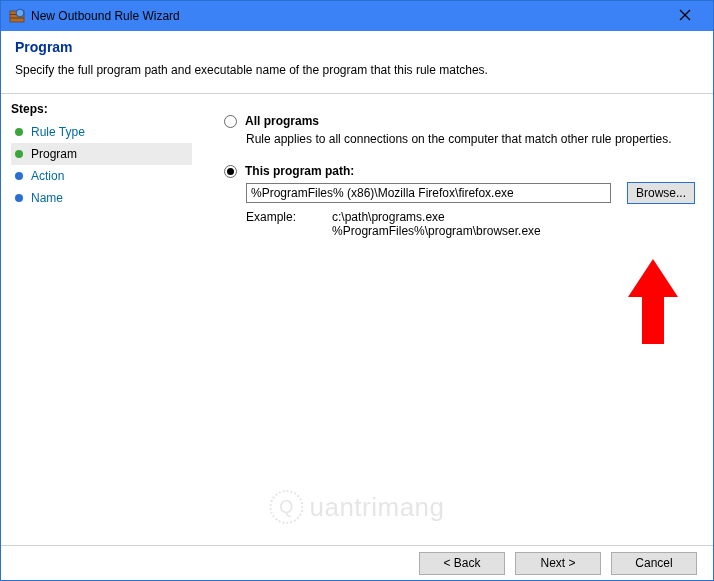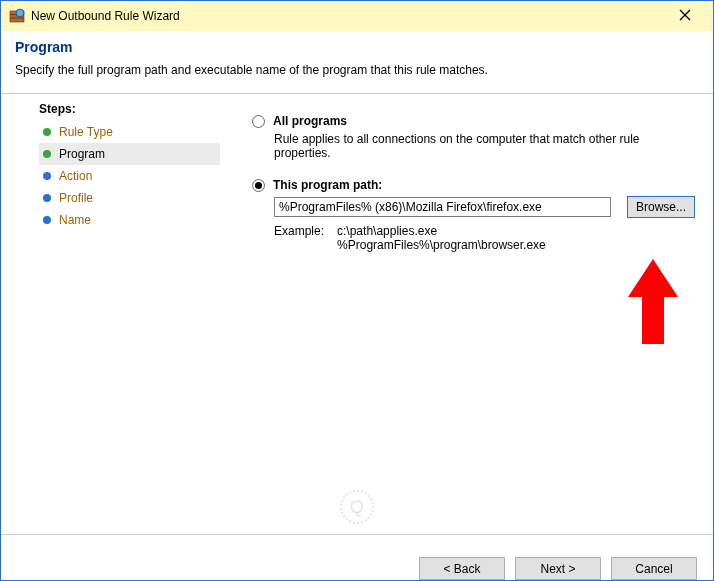--- a/index.html
+++ b/index.html
@@ -19,21 +19,21 @@
     height: 581px;
     border: 1px solid #2a6fd4;
     background: #fff;
     position: relative;
   }
   .titlebar {
     height: 30px;
     display: flex;
     align-items: center;
     padding: 0 6px 0 8px;
-    background: #fef9c3;
+    background: #3b82f6;
   }
   .titlebar-icon {
     width: 16px; height: 16px;
     margin-right: 6px;
     display: inline-flex;
   }
   .titlebar-title { flex: 1; font-size: 12px; color: #000; }
   .close-btn {
     width: 44px; height: 28px;
     display: flex; align-items: center; justify-content: center;
@@ -56,21 +56,20 @@
   }
   .hr {
     height: 1px;
     background: #d0d0d0;
     margin: 4px 0 0 0;
   }
 
   .body {
     display: flex;
     height: calc(100% - 30px - 62px - 46px);
-    margin-left: 28px;
   }
   .sidebar {
     width: 195px;
     padding: 8px 4px 8px 10px;
     border-right: none;
   }
   .sidebar-title {
     font-weight: bold;
     font-size: 12px;
     margin-bottom: 5px;
@@ -87,21 +86,21 @@
     background: #ebebeb;
   }
   .steps li .bullet {
     width: 8px; height: 8px;
     border-radius: 50%;
     margin-right: 8px;
   }
   .steps li.done .bullet { background: #3aa53a; }
   .steps li.active .bullet { background: #3aa53a; }
   .steps li.pending .bullet { background: #2a6fd4; }
-  .steps li.done a, .steps li.pending a { color: #a16207; text-decoration: none; }
+  .steps li.done a, .steps li.pending a { color: #0369a1; text-decoration: none; }
   .steps li.active a { color: #000; text-decoration: none; }
 
   .content {
     flex: 1;
     padding: 20px 18px 10px 28px;
     position: relative;
   }
   .prompt {
     font-size: 12px;
     margin-bottom: 28px;
@@ -161,30 +160,30 @@
     font-size: 12px;
     font-family: inherit;
     cursor: pointer;
     padding: 0;
   }
   .example {
     display: flex;
     margin: 6px 0 0 22px;
     font-size: 12px;
     color: #000;
-    gap: 13px;
+    gap: 36px;
   }
   .example .paths { display: flex; flex-direction: column; }
 
   .footer {
     position: absolute;
     bottom: 0; left: 0; right: 0;
-    height: 46px;
-    display: flex;
-    align-items: flex-end;
+    height: 35px;
+    display: flex;
+    align-items: center;
     justify-content: flex-end;
     padding: 0 16px;
     gap: 10px;
     border-top: 1px solid #d0d0d0;
   }
   .btn {
     width: 86px;
     height: 23px;
     border: 1px solid #adadad;
     background: #e1e1e1;
@@ -268,24 +267,20 @@
         <li class="active">
           <span class="bullet"></span>
           <a href="#">Program</a>
         </li>
         <li class="pending">
           <span class="bullet"></span>
           <a href="#">Action</a>
         </li>
         <li class="pending">
           <span class="bullet"></span>
-          <a href="#">Profile</a>
-        </li>
-        <li class="pending">
-          <span class="bullet"></span>
           <a href="#">Name</a>
         </li>
       </ul>
     </div>
 
     <div class="content">
 
       <div class="opt">
         <input type="radio" class="radio" name="prog" style="">
         <label class="opt-label">All programs</label>
@@ -296,36 +291,37 @@
         <input type="radio" class="radio" name="prog" checked="" style="">
         <label class="opt-label">This program path:</label>
       </div>
       <div class="path-row">
         <input type="text" class="path-input" value="%ProgramFiles% (x86)\Mozilla Firefox\firefox.exe" style="">
         <button class="browse-btn">Browse...</button>
       </div>
       <div class="example">
         <span>Example:</span>
         <span class="paths">
-          <span>c:\path\applies.exe</span>
+          <span>c:\path\programs.exe</span>
           <span>%ProgramFiles%\program\browser.exe</span>
         </span>
       </div>
     </div>
 
   </div>
 
   <div class="footer">
     <button class="btn">&lt; Back</button>
     <button class="btn">Next &gt;</button>
     <button class="btn">Cancel</button>
   </div>
 
   <div class="watermark">
     <span class="wbulb">Q</span>
+    <span>uantrimang</span>
   </div>
 
   <div class="arrow-annotation">
     <svg width="70" height="90" viewBox="0 0 70 90">
       <polygon points="35,0 60,38 46,38 46,85 24,85 24,38 10,38" fill="#ff0000"></polygon>
     </svg>
   </div>
 
 </div>
 

